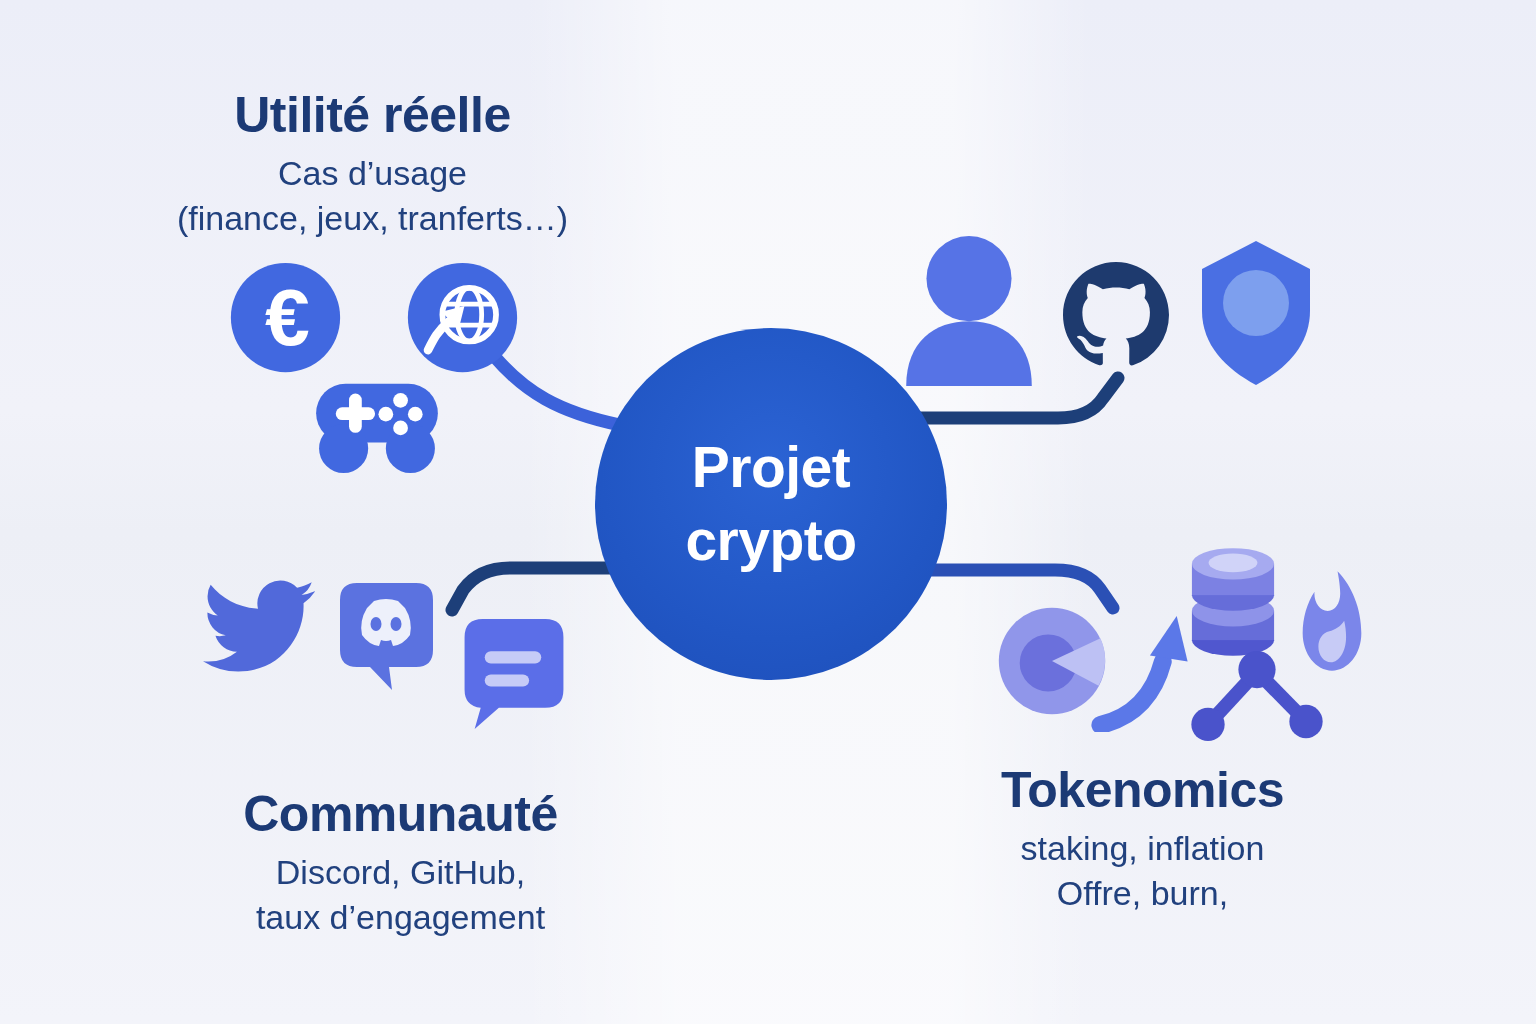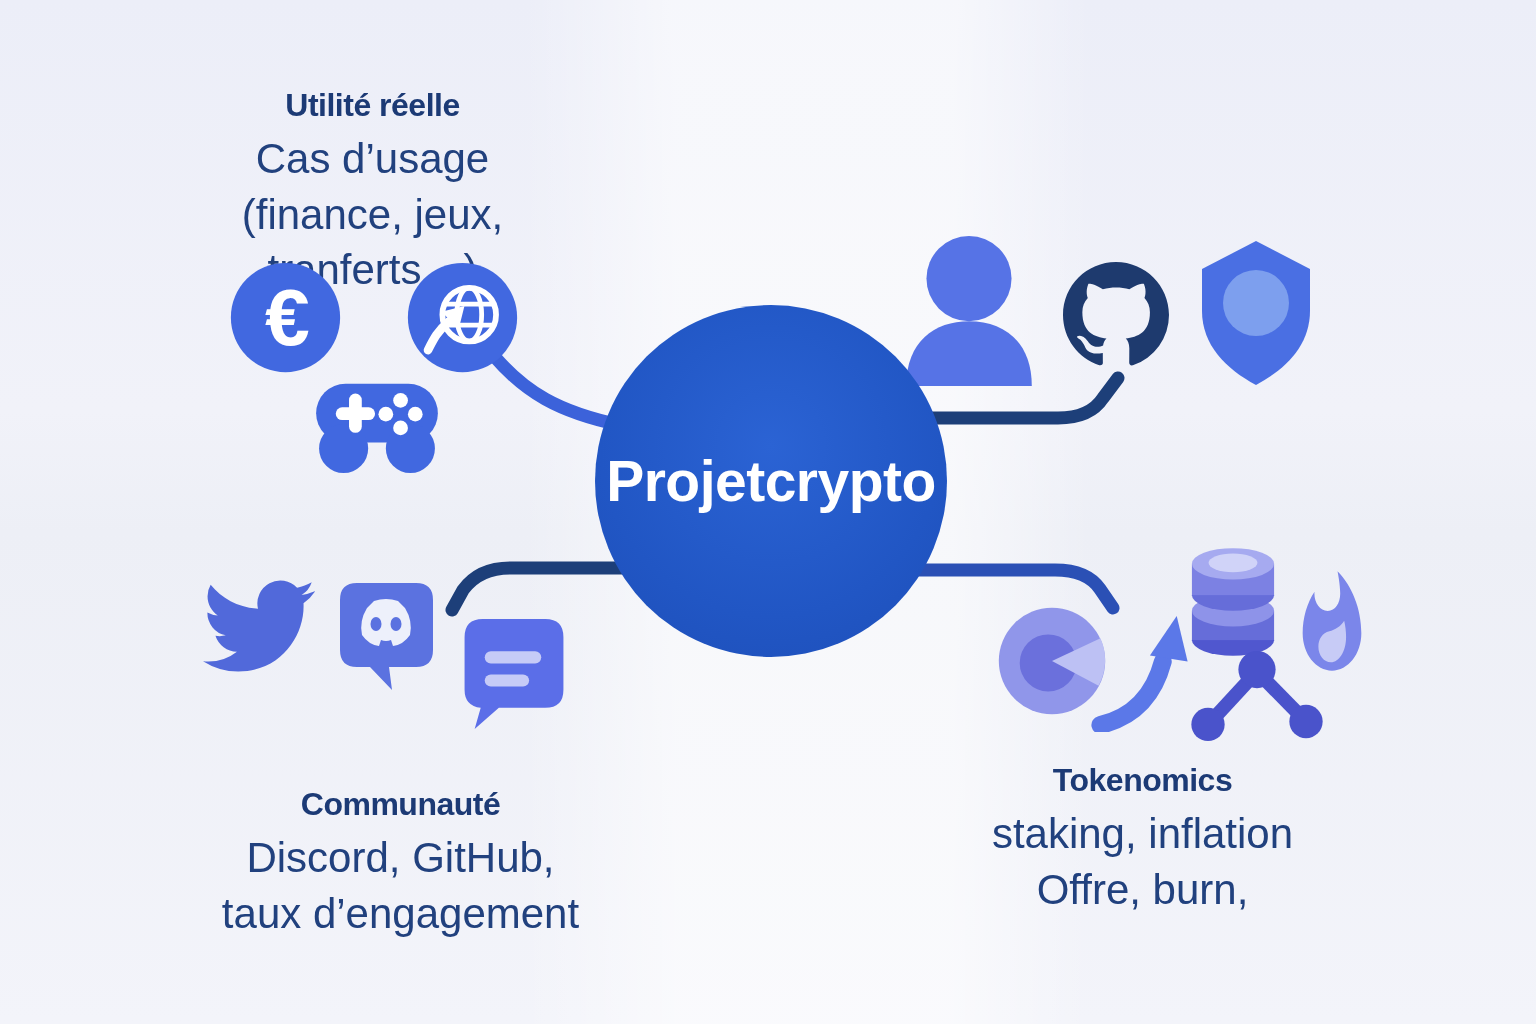--- a/index.html
+++ b/index.html
@@ -7,27 +7,27 @@
     position:relative;
     width:1536px;height:1024px;
     overflow:hidden;
     font-family:"Liberation Sans","DejaVu Sans",sans-serif;
     background-color:#f0f1f8;
     background-image:
       linear-gradient(90deg, rgba(255,255,255,0) 34%, rgba(255,255,255,.55) 44%, rgba(255,255,255,.55) 62%, rgba(255,255,255,0) 71%),
       linear-gradient(180deg, #eceef8 0%, #f1f2f9 40%, #edeff6 52%, #f3f4fa 100%);
   }
   .quad-text{position:absolute;text-align:center;color:#1c3a75;}
-  .quad-title{font-size:32px;font-weight:700;letter-spacing:-0.5px;line-height:1.1;}
-  .quad-sub{font-size:42px;font-weight:400;color:#21417e;line-height:1.32;margin-top:8px;}
+  .quad-title{font-size:50px;font-weight:700;letter-spacing:-0.5px;line-height:1.1;}
+  .quad-sub{font-size:34px;font-weight:400;color:#21417e;line-height:1.32;margin-top:8px;}
   .center-circle{
-    position:absolute;left:595px;top:305px;width:352px;height:352px;
+    position:absolute;left:595px;top:328px;width:352px;height:352px;
     border-radius:50%;
     background:radial-gradient(circle at 50% 40%, #2b63d4 0%, #2156c4 62%, #1d4eb8 100%);
-    display:flex;flex-direction:row;align-items:center;justify-content:center;
+    display:flex;flex-direction:column;align-items:center;justify-content:center;
     z-index:3;
   }
   .center-line{color:#ffffff;font-size:57px;font-weight:700;line-height:1.28;letter-spacing:-0.5px;}
   .icon{position:absolute;z-index:2;}
   .connectors{position:absolute;left:0;top:0;z-index:1;}
 </style>
 </head>
 <body>
 
 <div class="stage">

